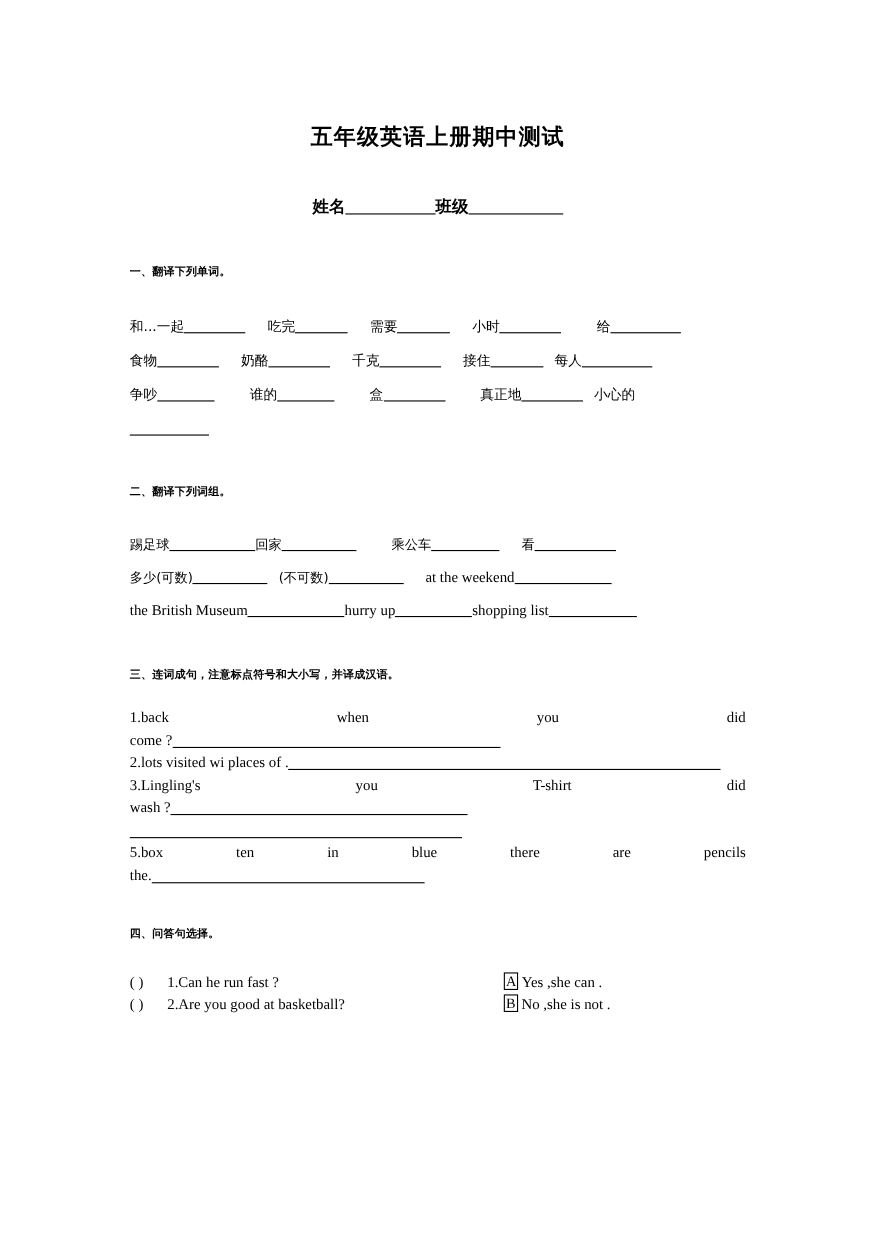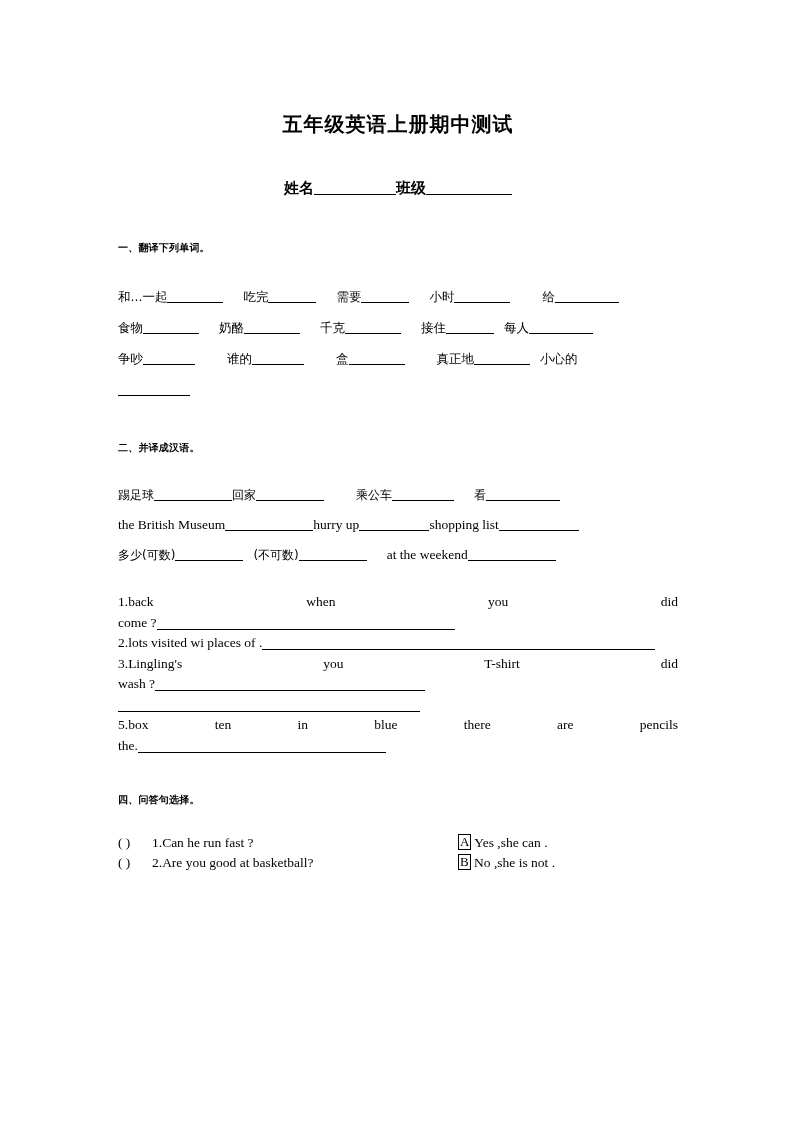--- a/index.html
+++ b/index.html
@@ -203,38 +203,39 @@
     <div class="word-row">
       <span class="item">争吵</span><span class="blank" style="width:52px"></span><span class="gap-l"></span><span class="item">谁的</span><span class="blank" style="width:52px"></span><span class="gap-l"></span><span class="item">盒</span><span class="blank" style="width:56px"></span><span class="gap-l"></span><span class="item">真正地</span><span class="blank" style="width:56px"></span><span class="gap-s"></span><span class="item">小心的</span>
     </div>
 
     <div class="word-row">
       <span class="blank" style="width:72px"></span>
     </div>
 
   </div>
 
-  <div class="sec-head sec2-head">二、并译成汉语。</div>
+  <div class="sec-head sec2-head">二、翻译下列词组。</div>
 
   <div class="phrase-rows">
 
     <div class="phrase-row">
       <span class="cn">踢足球</span><span class="blank" style="width:78px"></span><span class="cn">回家</span><span class="blank" style="width:68px"></span><span class="gap-l"></span><span class="cn">乘公车</span><span class="blank" style="width:62px"></span><span class="gap-m"></span><span class="cn">看</span><span class="blank" style="width:74px"></span>
     </div>
 
     <div class="phrase-row">
+      <span class="cn">多少(可数)</span><span class="blank" style="width:68px"></span><span class="gap-s"></span><span class="cn">(不可数)</span><span class="blank" style="width:68px"></span><span class="gap-m"></span><span class="en">at the weekend</span><span class="blank" style="width:88px"></span>
+    </div>
+
+    <div class="phrase-row">
       <span class="en">the British Museum</span><span class="blank" style="width:88px"></span><span class="en">hurry up</span><span class="blank" style="width:70px"></span><span class="en">shopping list</span><span class="blank" style="width:80px"></span>
     </div>
 
-    <div class="phrase-row">
-      <span class="cn">多少(可数)</span><span class="blank" style="width:68px"></span><span class="gap-s"></span><span class="cn">(不可数)</span><span class="blank" style="width:68px"></span><span class="gap-m"></span><span class="en">at the weekend</span><span class="blank" style="width:88px"></span>
-    </div>
-
-  </div>
-
+  </div>
+
+  <div class="sec-head sec3-head">三、连词成句，注意标点符号和大小写，并译成汉语。</div>
 
   <div class="scramble">
 
     <div class="scr-item">
       <div class="scr-line-just">1.back when you did</div>
       <div class="scr-line-tail"><span>come  ?</span><span class="ansline" style="width:298px"></span></div>
     </div>
 
     <div class="scr-item">
       <div class="scr-fullline"><span>2.lots   visited   wi   places   of   .</span><span class="ansline" style="width:393px"></span></div>

